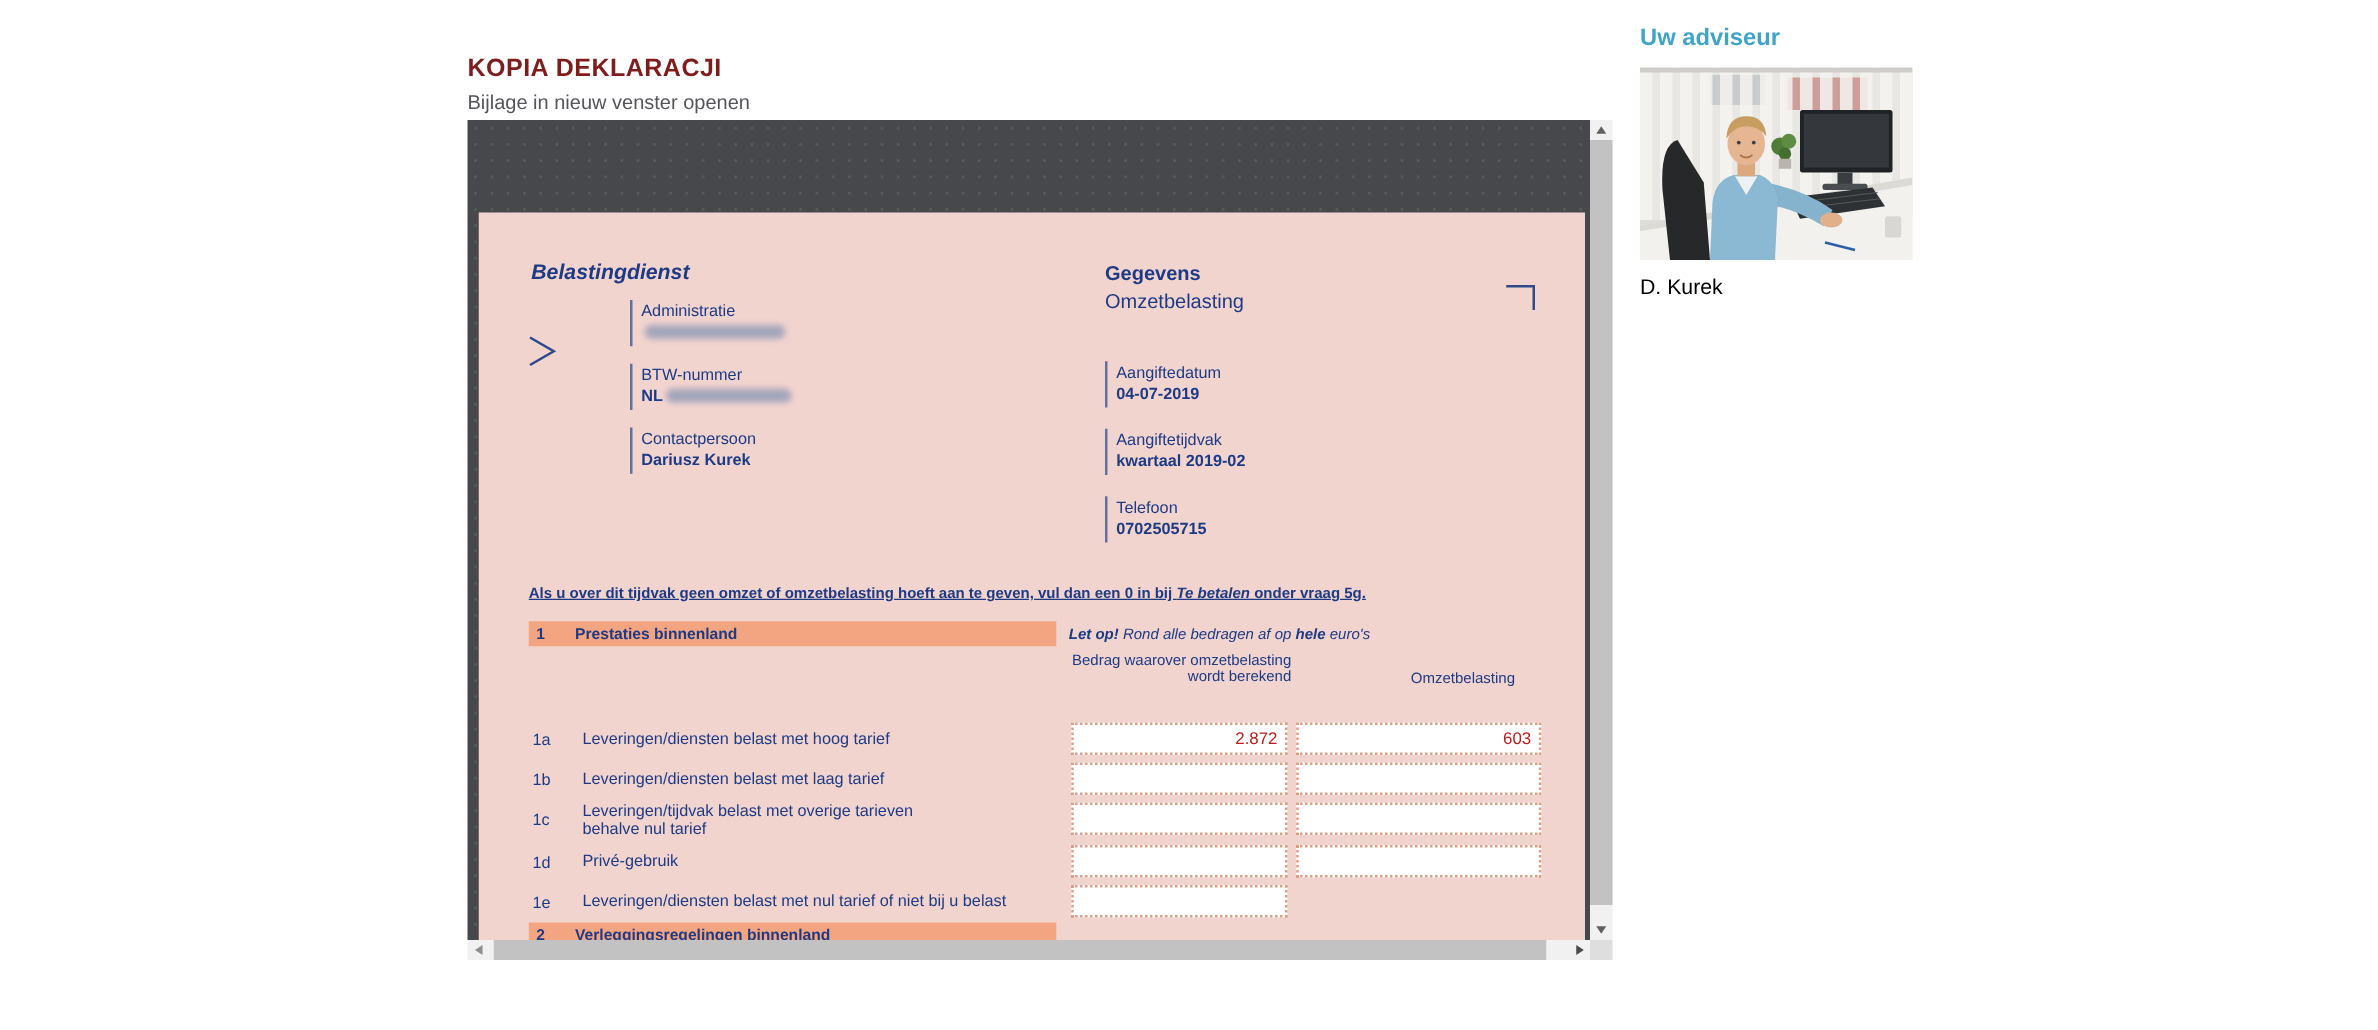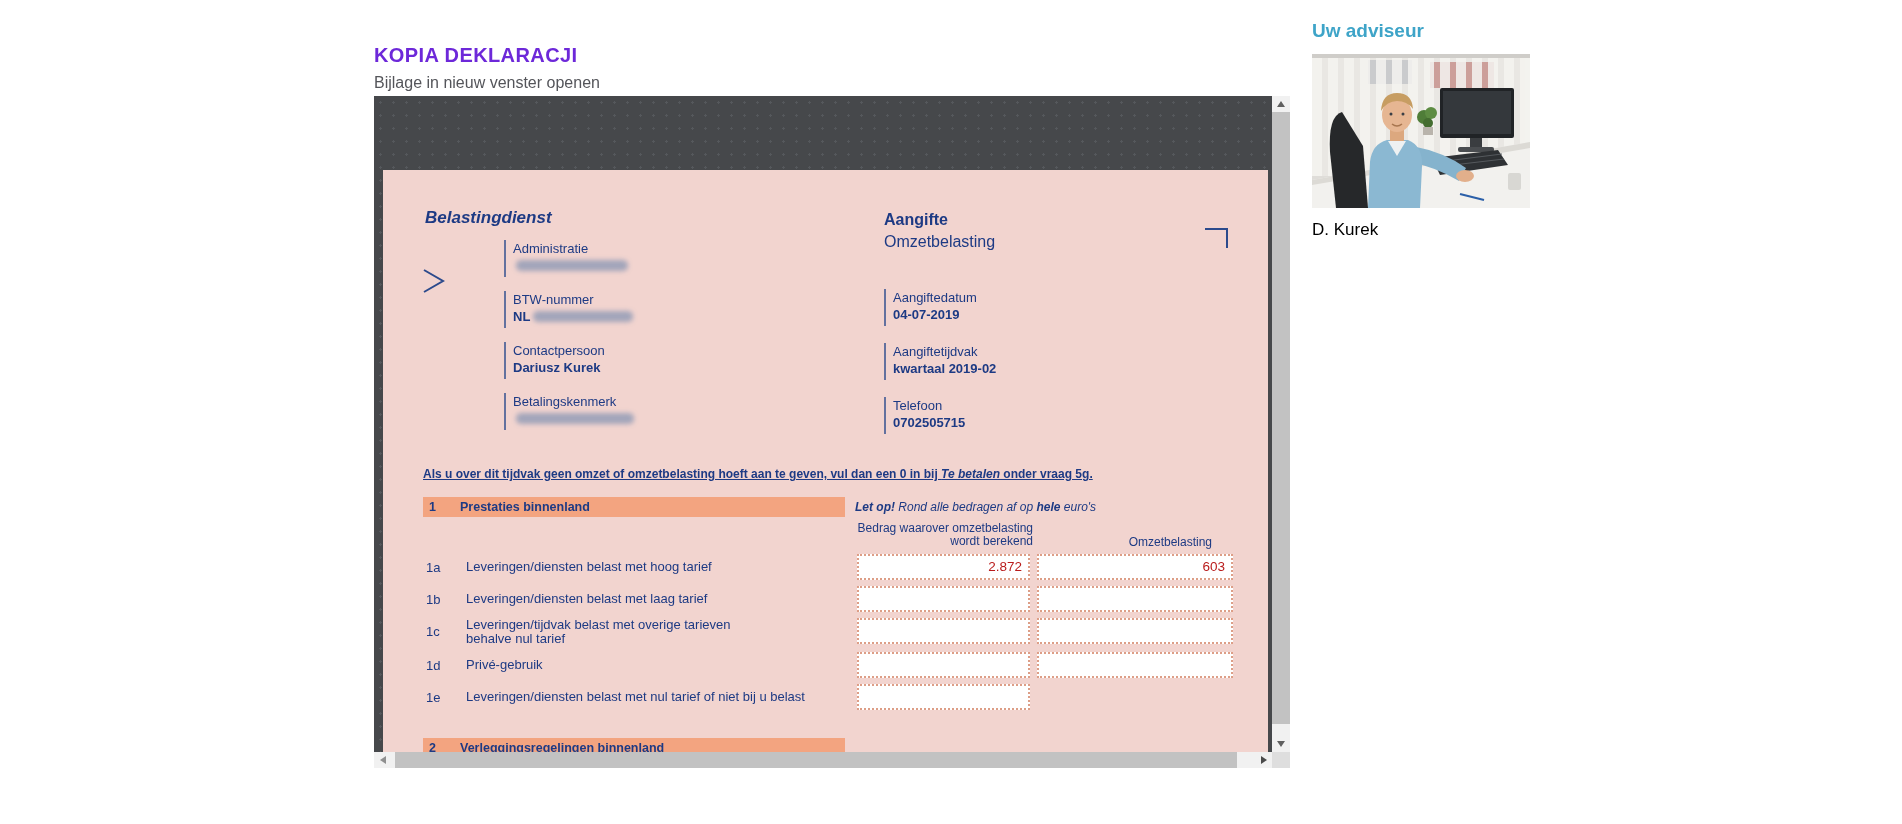--- a/index.html
+++ b/index.html
@@ -4,21 +4,21 @@
 <style>
   * { box-sizing: border-box; }
   html,body { margin:0; padding:0; }
   body {
     width:1902px; height:824px; position:relative; background:#ffffff;
     font-family:"Liberation Sans", sans-serif; overflow:hidden;
   }
 
   
   .kopia-title { position:absolute; left:374px; top:44px; margin:0;
-    font-size:20px; font-weight:bold; letter-spacing:.4px; color:#6d28d9; }
+    font-size:20px; font-weight:bold; letter-spacing:.4px; color:#7f1d1d; }
   .open-link { position:absolute; left:374px; top:74px; font-size:16px;
     color:#54555a; text-decoration:none; cursor:pointer; }
 
   
   .viewer { position:absolute; left:374px; top:96px; width:916px; height:672px; }
   .viewer-content { position:absolute; left:0; top:0; width:898px; height:656px;
     background-color:#46484b;
     background-image:radial-gradient(circle, #55585c 1px, transparent 1.4px);
     background-size:13px 13px; overflow:hidden; }
 
@@ -73,21 +73,21 @@
   .sec-row.s1 { top:327px; }
   .sec-row.s2 { top:568px; }
 
   .rounding-note { position:absolute; left:472px; top:330px; font-size:12px; font-style:italic; }
   .rounding-note .b { font-weight:bold; }
 
   .colhead1 { position:absolute; left:430px; top:352px; width:220px; text-align:right;
     font-size:12px; line-height:13px; }
   .colhead2 { position:absolute; left:657px; top:365px; width:172px; text-align:right; font-size:12px; }
 
-  .rows { position:absolute; left:43px; top:384px; }
+  .rows { position:absolute; left:43px; top:408px; }
   .frow { display:grid; grid-template-columns:40px 391px 180px 192px; margin-bottom:6px; min-height:26px; }
   .rcode  { font-size:13px; padding-top:6px; }
   .rlabel { font-size:13px; line-height:14px; display:flex; flex-direction:column; justify-content:center; }
   .rbox { width:173px; height:26px; background:#ffffff; border:2px dotted #dd9e87;
     line-height:21px; text-align:right; padding-right:6px; font-size:13.5px; color:#b91c1c; }
   .rbox.b2 { width:196px; }
 
   
   .advisor { position:absolute; left:1312px; top:20px; width:218px; }
   .advisor h2 { margin:0 0 12px 0; font-size:19px; font-weight:bold; color:#3ea4c8; }
@@ -104,41 +104,37 @@
   <div class="viewer-content">
 
     <div class="form-page">
 
       <div class="bd-name">Belastingdienst</div>
       <svg class="bd-chevron" width="26" height="30" viewBox="0 0 26 30">
         <polyline points="3,4 22,15 3,26" fill="none" stroke="#2c4a8c" stroke-width="2"></polyline>
       </svg>
 
       <div class="doc-title">
-        <div class="t1">Aangifte</div>
+        <div class="t1">Gegevens</div>
         <div class="t2">Omzetbelasting</div>
       </div>
       <div class="corner-mark"></div>
 
       <div class="hcol left">
           <div class="hfield">
             <div class="flabel">Administratie</div>
             <div class="fvalue"><span class="redact" style="width: 112px;"></span></div>
           </div>
           <div class="hfield">
             <div class="flabel">BTW-nummer</div>
             <div class="fvalue">NL<span class="redact" style="width: 100px;"></span></div>
           </div>
           <div class="hfield">
             <div class="flabel">Contactpersoon</div>
             <div class="fvalue">Dariusz Kurek</div>
-          </div>
-          <div class="hfield">
-            <div class="flabel">Betalingskenmerk</div>
-            <div class="fvalue"><span class="redact" style="width: 118px;"></span></div>
           </div>
         </div>
       <div class="hcol right">
           <div class="hfield">
             <div class="flabel">Aangiftedatum</div>
             <div class="fvalue">04-07-2019</div>
           </div>
           <div class="hfield">
             <div class="flabel">Aangiftetijdvak</div>
             <div class="fvalue">kwartaal 2019-02</div>

